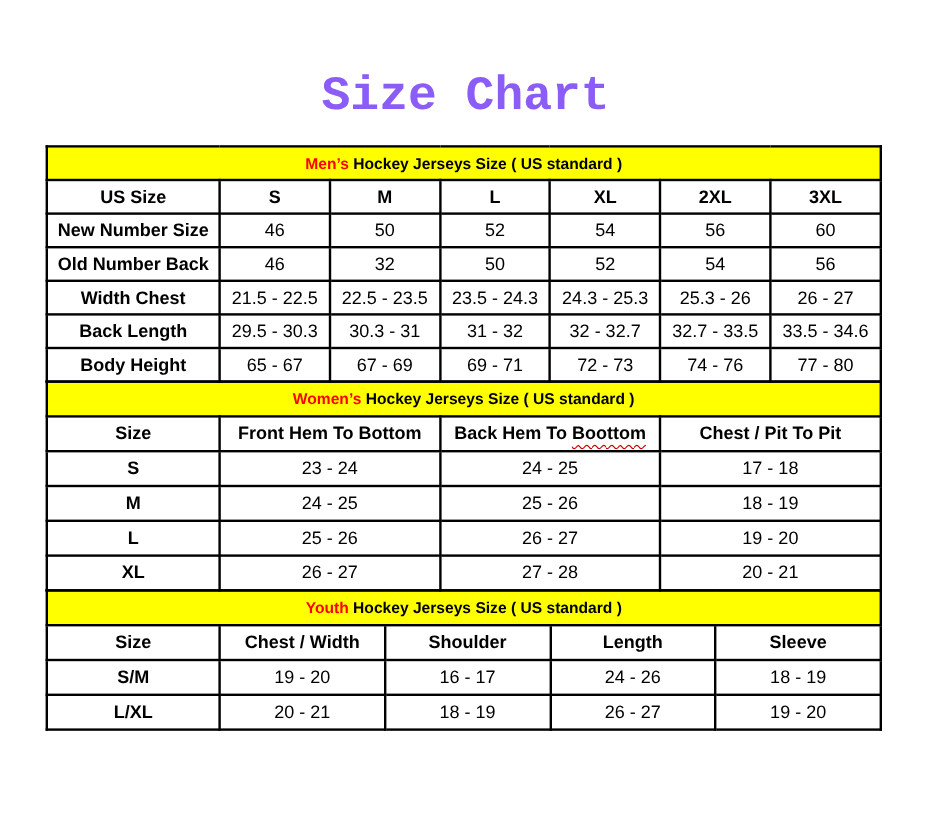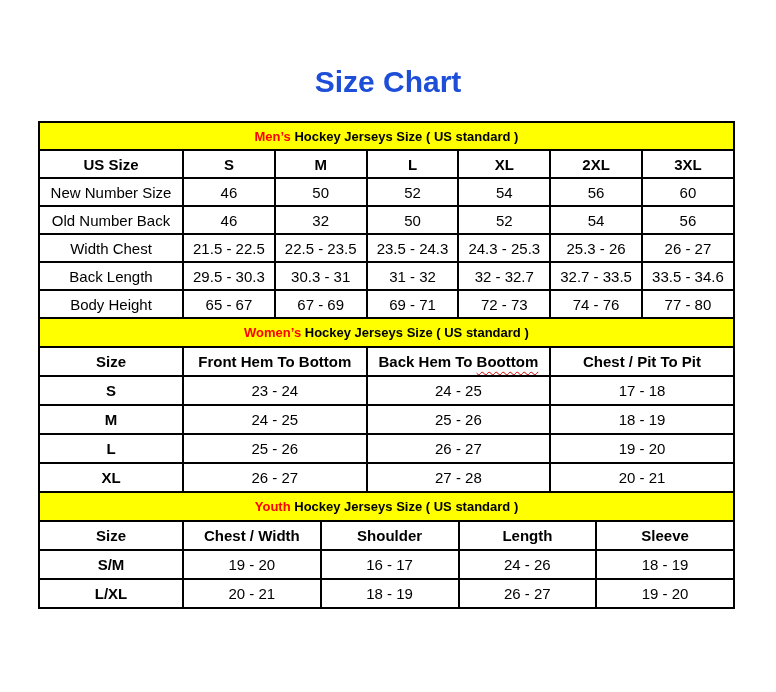--- a/index.html
+++ b/index.html
@@ -8,25 +8,26 @@
     background: #ffffff;
     font-family: "Liberation Sans", sans-serif;
     color: #000000;
     overflow: hidden;
     box-sizing: border-box;
     padding-top: 62px;
   }
   .title {
     margin: 0;
     text-align: center;
-    color: #1d4ed8;
-    font-size: 30px;
+    color: #8b5cf6;
+    font-size: 40px;
     font-weight: bold;
     letter-spacing: 0px;
     line-height: 40px;
+    font-family: Liberation Mono, monospace;
   }
   .chart-wrap {
     width: 695px;
     margin: 19px 0 0 38px;
   }
   table.sizes {
     width: 695px;
     border-collapse: collapse;
     table-layout: fixed;
     font-size: 15px;
@@ -43,21 +44,21 @@
   td.band {
     background: #FFFF00;
     height: 34px;
     font-size: 13px;
     font-weight: bold;
   }
   .red { color: #FF0000; }
   tr.head th { font-weight: bold; }
   table.men tr.head th, table.men td { height: 26px; }
   table.women td, table.women th, table.youth td, table.youth th { height: 27px; }
-  td.lbl { font-weight: normal; }
+  td.lbl { font-weight: bold; }
   th.rowhead { font-weight: bold; }
   .squiggle {
     text-decoration: underline;
     text-decoration-style: wavy;
     text-decoration-color: #CC0000;
     text-decoration-thickness: 1px;
     text-underline-offset: 4px;
     text-align: right;
   }
   col.c-label { width: 144px; }

